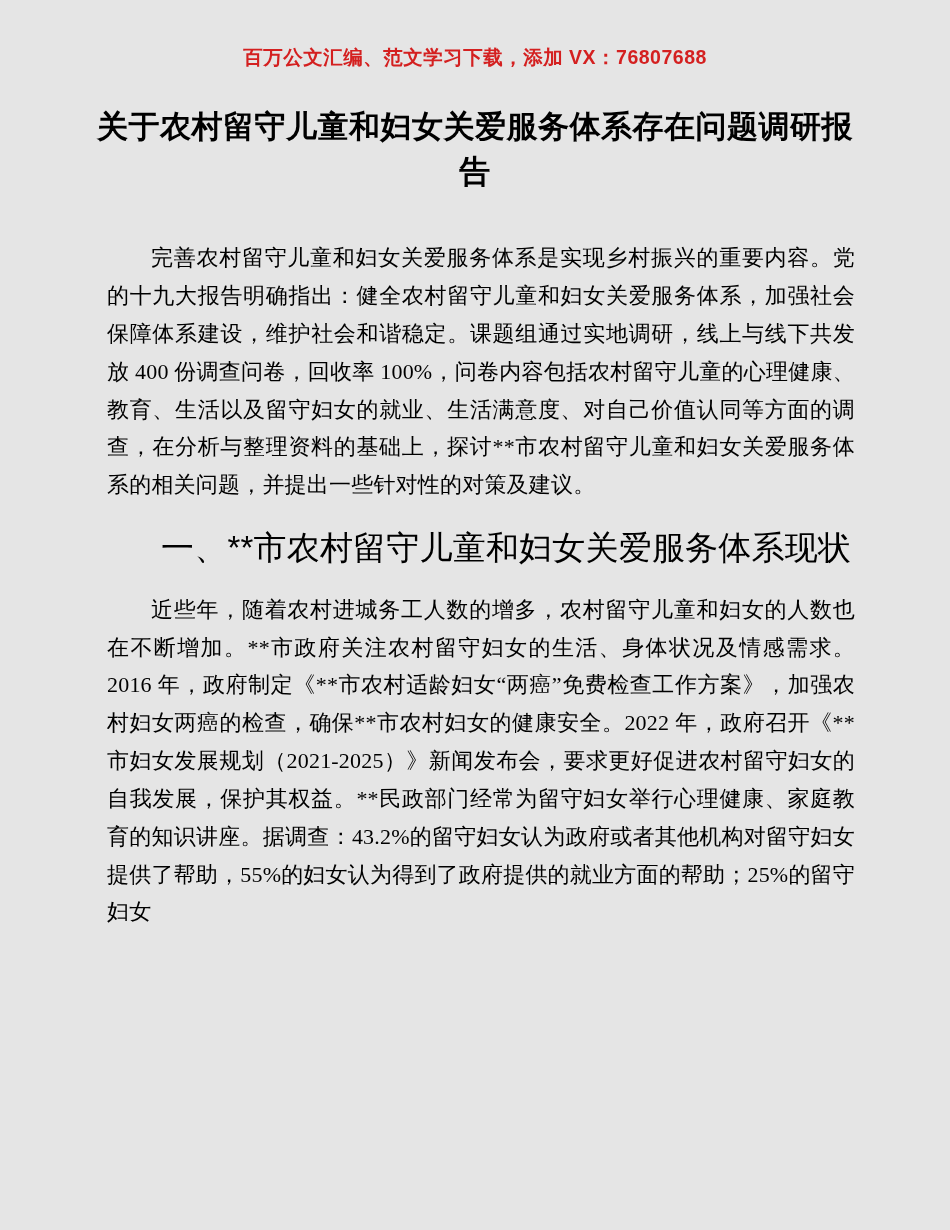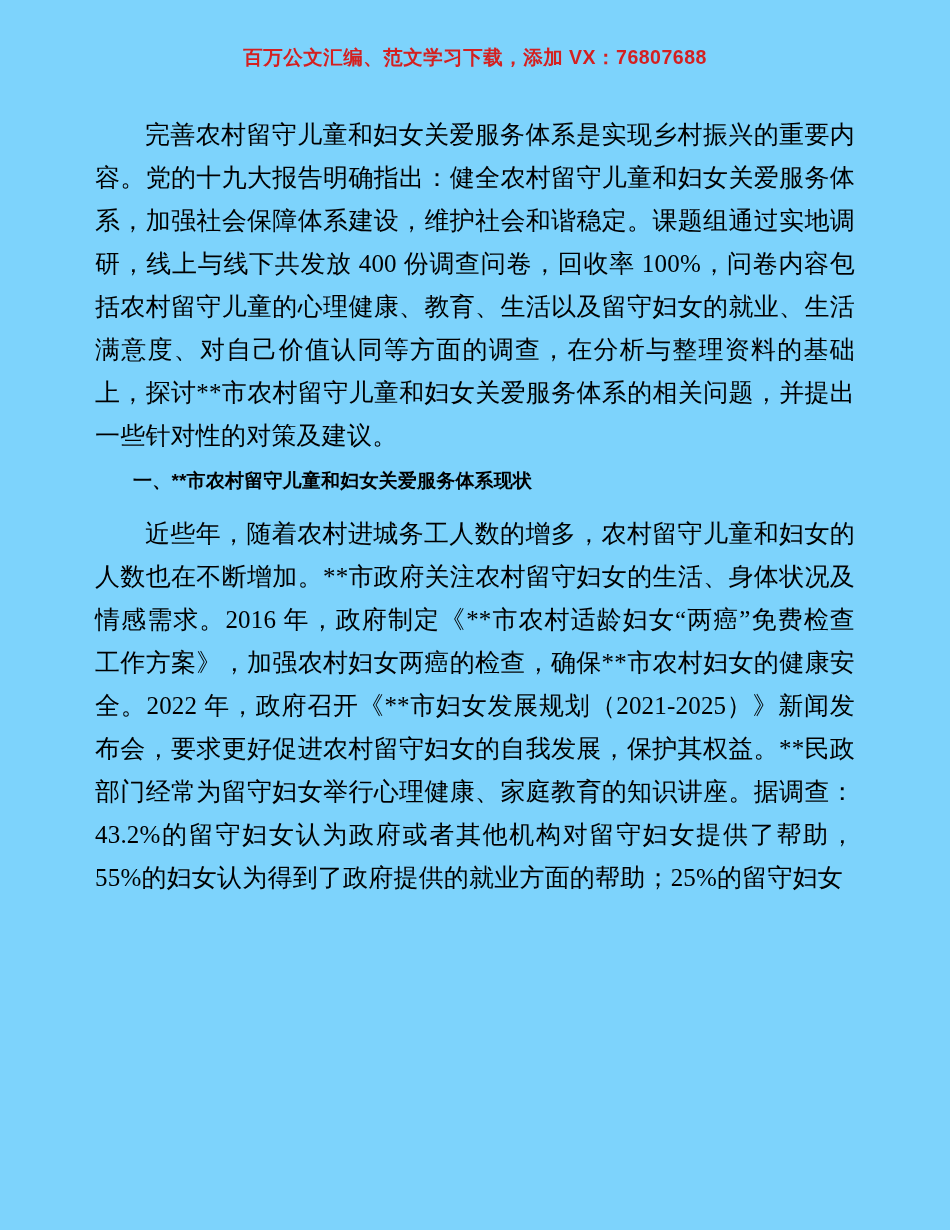--- a/index.html
+++ b/index.html
@@ -11,21 +11,21 @@
     width: 950px;
     height: 1230px;
     font-family: "Liberation Serif", "DejaVu Serif", serif;
     color: #000000;
     overflow: hidden;
   }
   .page {
     position: relative;
     width: 950px;
     height: 1230px;
-    background: #7dd3fc;
+    background: #e5e5e5;
     box-sizing: border-box;
     padding: 0 95px;
   }
   .watermark {
     text-align: center;
     color: #d42020;
     font-family: "Liberation Sans", "DejaVu Sans", sans-serif;
     font-size: 19.5px;
     font-weight: bold;
     letter-spacing: 0.5px;
@@ -39,48 +39,49 @@
     font-family: "Liberation Sans", "DejaVu Sans", sans-serif;
     font-weight: bold;
     font-size: 31px;
     line-height: 1.45;
     letter-spacing: 0.5px;
   }
   .body-block {
     margin-top: 44px;
   }
   p.para {
-    margin: 0 0 0 0;
-    font-size: 25px;
+    margin: 0 0 0 12px;
+    font-size: 22px;
     line-height: 1.72;
     text-align: justify;
     text-justify: inter-ideograph;
     text-indent: 2em;
     letter-spacing: 0.2px;
   }
   h2.section-heading {
-    margin: 8px 0 0 0;
+    margin: 16px 0 0 0;
     font-family: "Liberation Sans", "DejaVu Sans", sans-serif;
-    font-size: 19px;
-    font-weight: bold;
+    font-size: 33px;
+    font-weight: normal;
     line-height: 1.72;
     text-indent: 2em;
     letter-spacing: 0.2px;
   }
   h2.section-heading + p.para {
     margin-top: 14px;
   }
 </style>
 </head>
 <body>
 
 <div class="page">
 
   <div class="watermark">百万公文汇编、范文学习下载，添加 VX：76807688</div>
 
+  <h1 class="doc-title">关于农村留守儿童和妇女关爱服务体系存在问题调研报告</h1>
 
   <div class="body-block">
     <p class="para">完善农村留守儿童和妇女关爱服务体系是实现乡村振兴的重要内容。党的十九大报告明确指出：健全农村留守儿童和妇女关爱服务体系，加强社会保障体系建设，维护社会和谐稳定。课题组通过实地调研，线上与线下共发放 400 份调查问卷，回收率 100%，问卷内容包括农村留守儿童的心理健康、教育、生活以及留守妇女的就业、生活满意度、对自己价值认同等方面的调查，在分析与整理资料的基础上，探讨**市农村留守儿童和妇女关爱服务体系的相关问题，并提出一些针对性的对策及建议。</p>
 
     <h2 class="section-heading">一、**市农村留守儿童和妇女关爱服务体系现状</h2>
 
     <p class="para">近些年，随着农村进城务工人数的增多，农村留守儿童和妇女的人数也在不断增加。**市政府关注农村留守妇女的生活、身体状况及情感需求。2016 年，政府制定《**市农村适龄妇女“两癌”免费检查工作方案》，加强农村妇女两癌的检查，确保**市农村妇女的健康安全。2022 年，政府召开《**市妇女发展规划（2021-2025）》新闻发布会，要求更好促进农村留守妇女的自我发展，保护其权益。**民政部门经常为留守妇女举行心理健康、家庭教育的知识讲座。据调查：43.2%的留守妇女认为政府或者其他机构对留守妇女提供了帮助，55%的妇女认为得到了政府提供的就业方面的帮助；25%的留守妇女</p>
   </div>
 
 </div>

